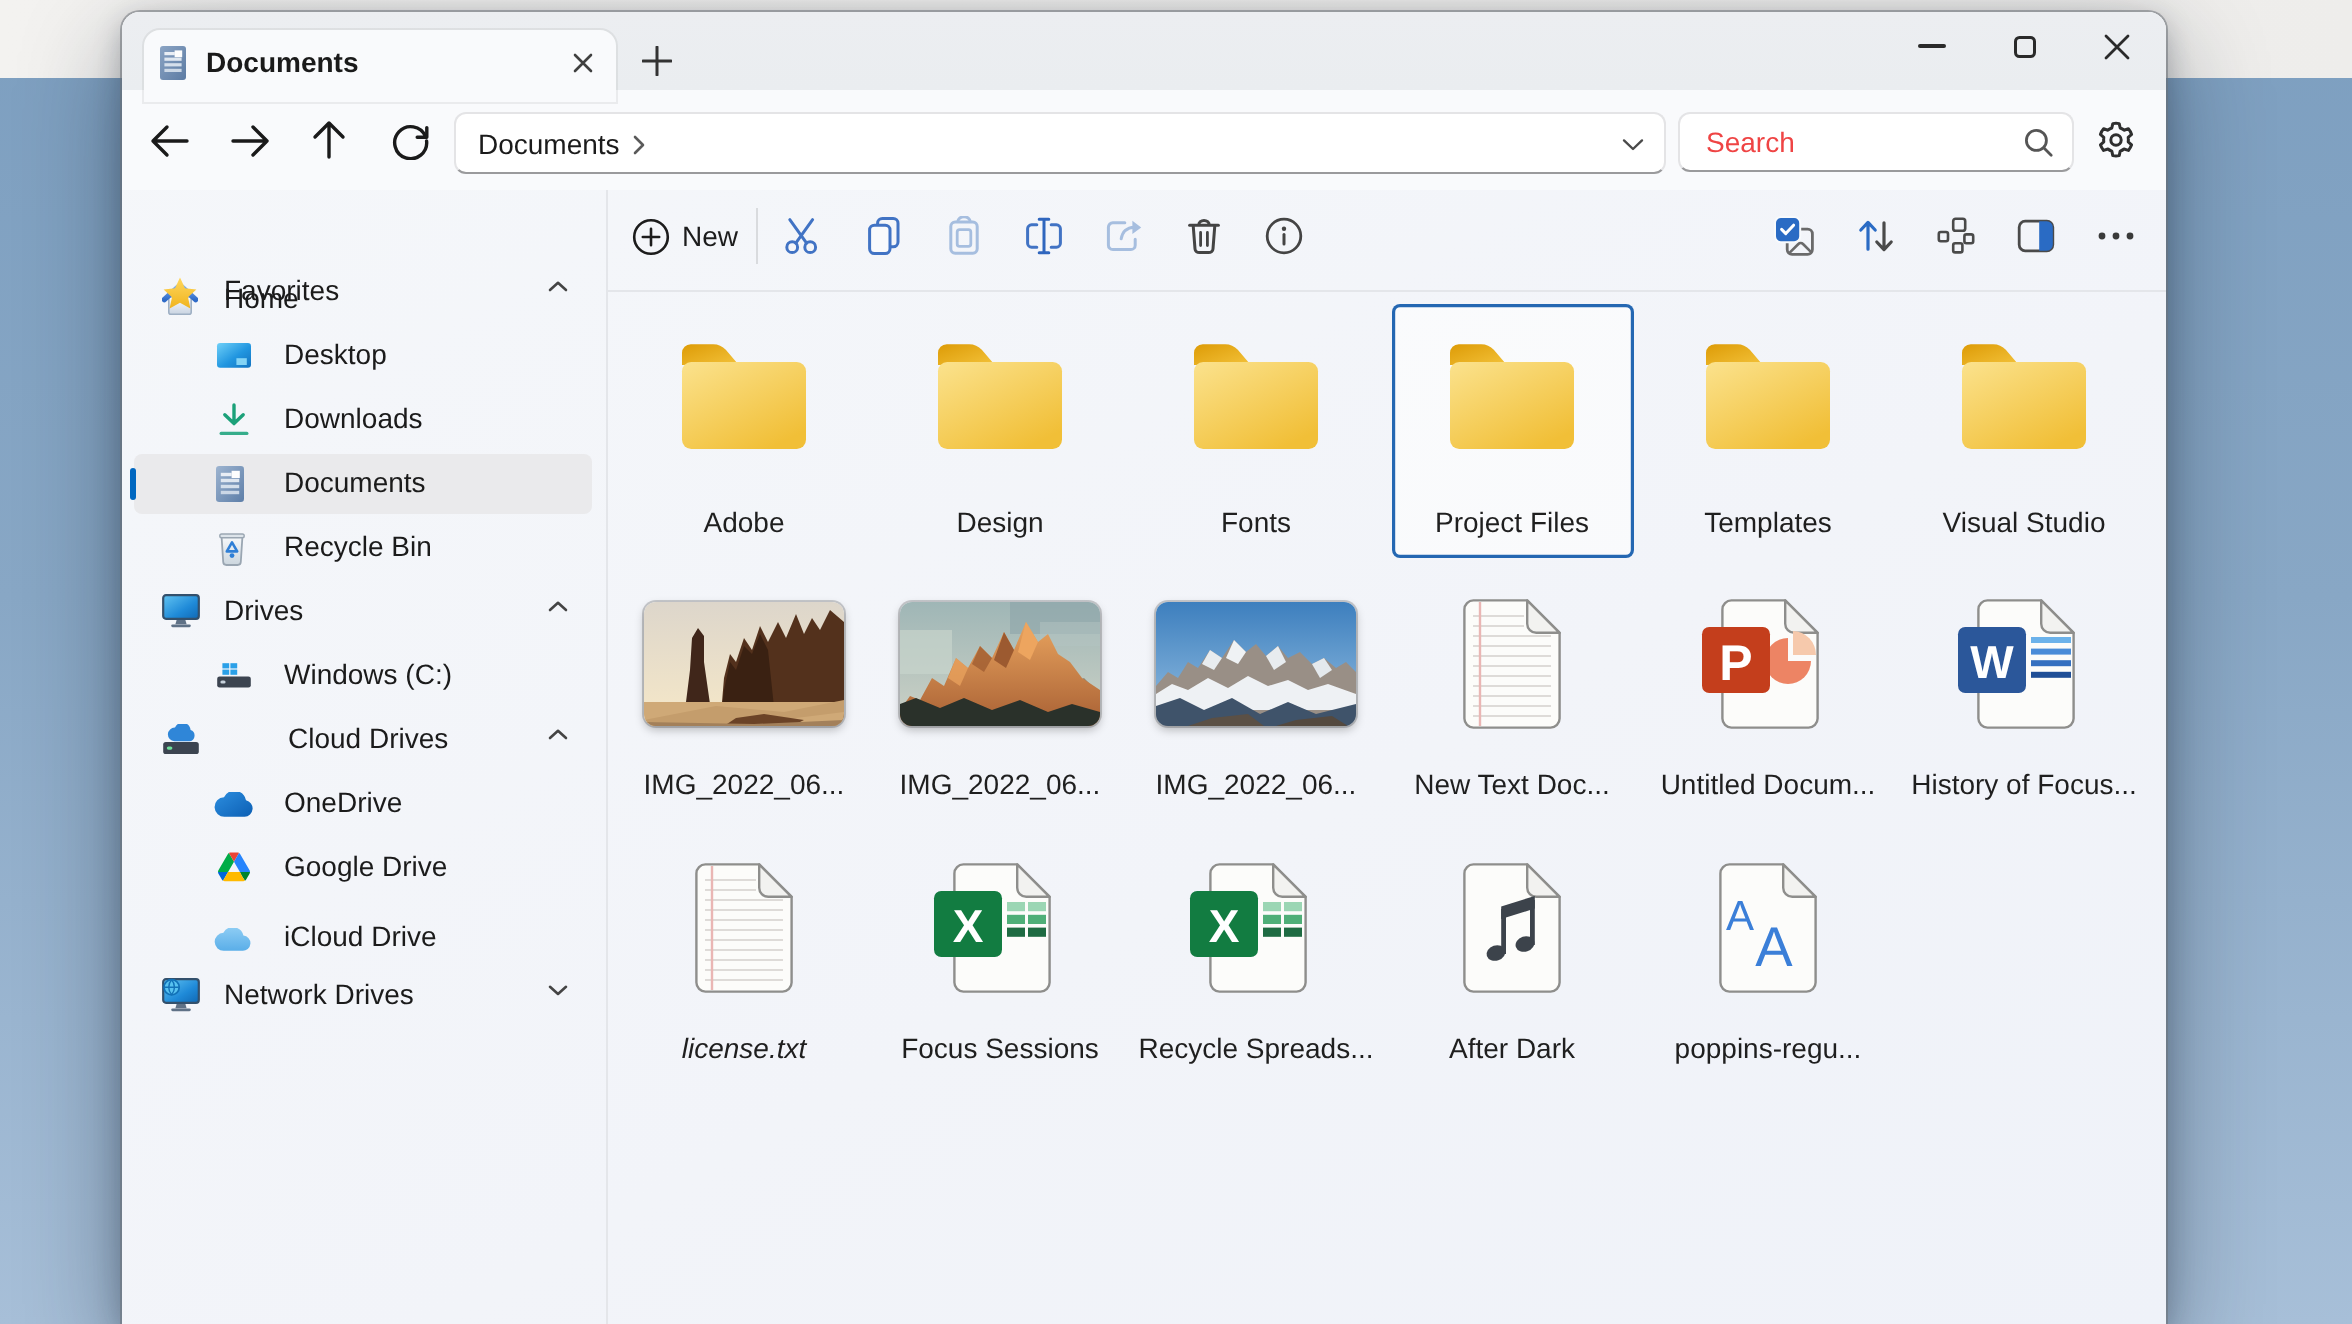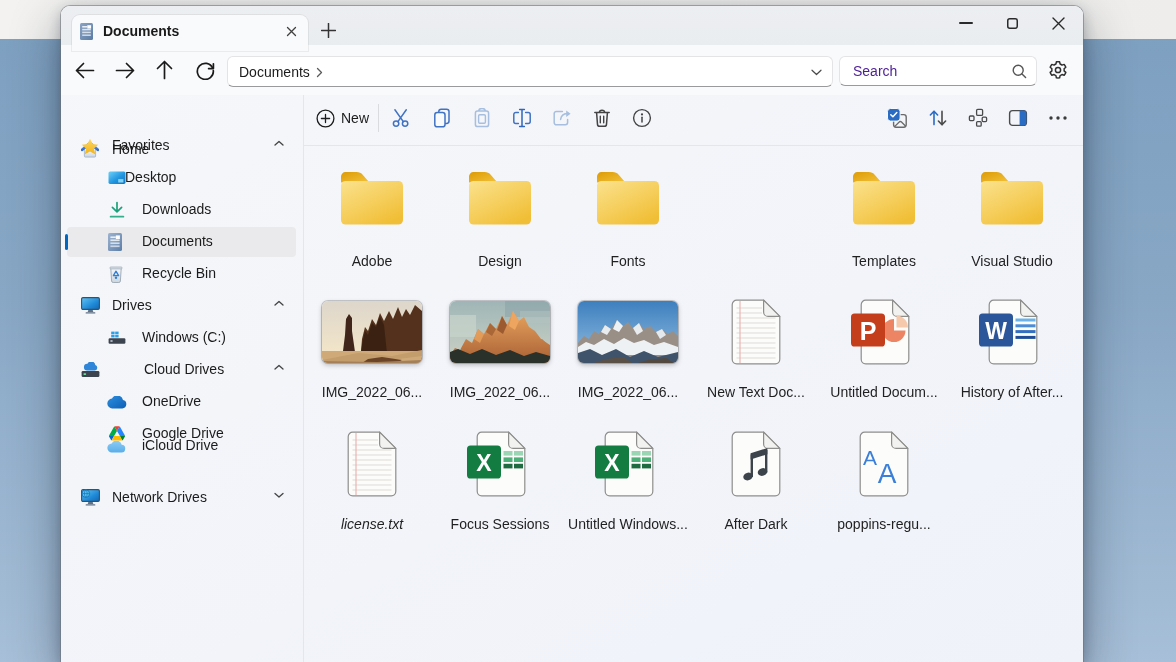--- a/index.html
+++ b/index.html
@@ -98,21 +98,21 @@
         </svg>
       </div>
     <div class="abs" style="left:583px;top:12px;">
         <svg width="11" height="7">
           <path d="M1,1.2 L5.5,5.5 L10,1.2" fill="none" stroke="#4a4a4a" stroke-width="1.2" stroke-linecap="round" stroke-linejoin="round"></path>
         </svg>
       </div>
   </div>
 
   <div class="abs" style="left:778px;top:50px;width:198px;height:30px;background:#fff;border:1px solid #e4e4e6;border-bottom-color:#9a9a9c;border-radius:6px;">
-    <div class="abs" style="left:13px;top:6px;font-size:14px;color:#4c1d95;">Search</div>
+    <div class="abs" style="left:13px;top:6px;font-size:14px;color:#ef4444;">Search</div>
     <div class="abs" style="left:172px;top:7px;">
         <svg width="15" height="15">
           <circle cx="6.2" cy="6.2" r="5" fill="none" stroke="#555" stroke-width="1.4"></circle>
           <path d="M10,10 L13.6,13.6" stroke="#555" stroke-width="1.4" stroke-linecap="round"></path>
         </svg>
       </div>
   </div>
   <div class="abs" style="left:987px;top:54px;">
     <svg width="20" height="20" viewBox="0 0 20 20">
         <path fill="none" stroke="#2f2f2f" stroke-width="1.5" stroke-linejoin="round" d="M8.4,1.8 a8.6 8.6 0 0 1 3.2,0 l0.5,2.2 a6.6 6.6 0 0 1 1.9,1.1 l2.2-0.7 a8.6 8.6 0 0 1 1.6,2.8 l-1.7,1.5 a6.6 6.6 0 0 1 0,2.2 l1.7,1.5 a8.6 8.6 0 0 1 -1.6,2.8 l-2.2-0.7 a6.6 6.6 0 0 1 -1.9,1.1 l-0.5,2.2 a8.6 8.6 0 0 1 -3.2,0 l-0.5-2.2 a6.6 6.6 0 0 1 -1.9-1.1 l-2.2,0.7 a8.6 8.6 0 0 1 -1.6-2.8 l1.7-1.5 a6.6 6.6 0 0 1 0-2.2 l-1.7-1.5 a8.6 8.6 0 0 1 1.6-2.8 l2.2,0.7 a6.6 6.6 0 0 1 1.9-1.1 z"></path>
@@ -168,21 +168,21 @@
               <linearGradient id="scr" x1="0" y1="0" x2="1" y2="1">
                 <stop offset="0" stop-color="#6fd0f8"></stop>
                 <stop offset="0.55" stop-color="#2196e0"></stop>
                 <stop offset="1" stop-color="#1272c0"></stop>
               </linearGradient>
             </defs>
         <rect x="0.5" y="0.5" width="17" height="12.4" rx="1.6" fill="url(#scr)"></rect>
         <rect x="10.2" y="8.1" width="5.2" height="3.4" fill="#8fdcf8" opacity="0.9"></rect>
       </svg>
         </div>
-      <div class="txt abs" style="left:58px;">Desktop</div>
+      <div class="txt abs" style="left:75px;">Desktop</div>
     </div>
 
     <div class="srow" style="top:100px;">
       <div class="abs" style="left:41px;top:6px;">
           <svg width="18" height="18">
         <path d="M9,1.5 V10.6 M4.4,6.4 L9,10.8 13.6,6.4" fill="none" stroke="#1ba179" stroke-width="1.7" stroke-linecap="round" stroke-linejoin="round"></path>
         <path d="M2.6,15.7 H15.4" stroke="#36ad8b" stroke-width="1.7" stroke-linecap="round"></path>
       </svg>
         </div>
       <div class="txt abs" style="left:75px;">Downloads</div>
@@ -302,21 +302,21 @@
         <path fill="#00ac47" d="M7.5,4.3 L5.14,0.21 C4.9,0.34 4.71,0.54 4.57,0.77 L0.21,8.33 C0.07,8.57 0,8.84 0,9.11 H4.72 Z"></path>
         <path fill="#ea4335" d="M7.5,4.3 L9.86,0.21 C9.62,0.07 9.36,0 9.09,0 H5.91 C5.64,0 5.38,0.08 5.14,0.21 Z"></path>
         <path fill="#2684fc" d="M10.28,9.11 H15 C15,8.84 14.93,8.57 14.79,8.33 L10.43,0.77 C10.29,0.54 10.1,0.34 9.86,0.21 L7.5,4.3 Z"></path>
         <path fill="#00832d" d="M12.63,13.2 C12.87,13.06 13.06,12.87 13.2,12.63 L14.79,9.88 C14.93,9.64 15,9.37 15,9.11 H10.27 L11.28,11.09 Z"></path>
         <path fill="#ffba00" d="M11.28,11.09 L10.27,9.11 H4.72 L2.36,13.2 C2.6,13.33 2.86,13.41 3.13,13.41 H11.87 C12.14,13.41 12.4,13.33 12.63,13.2 Z"></path>
       </svg>
         </div>
       <div class="txt abs" style="left:75px;">Google Drive</div>
     </div>
 
-    <div class="srow" style="top:336px;text-align:center;">
+    <div class="srow" style="top:359px;text-align:center;">
       <div class="abs" style="left:40px;top:10px;">
           <svg width="20" height="12">
         <defs>
               <linearGradient id="ic" x1="0" y1="0" x2="0" y2="1">
                 <stop offset="0" stop-color="#8ecdf4"></stop>
                 <stop offset="1" stop-color="#5aaee8"></stop>
               </linearGradient>
             </defs>
         <path d="M5,11.4 a4.5,4.5 0 0 1 -0.3,-9 a5.4,5.4 0 0 1 10,1.4 a3.8,3.8 0 0 1 -0.6,7.6 Z" fill="url(#ic)"></path>
       </svg>
@@ -459,20 +459,29 @@
         <div class="clabel" style="top:101px;">Design</div>
       </div>
     <div class="cell" style="left:264.5px;top:56.5px;">
         <div class="abs" style="left:27.5px;top:18.5px;">
           <svg width="66" height="56">
             <path d="M2,12.5 v-6 a4.4,4.4 0 0 1 4.4,-4.4 h11.2 c2.4,0 4.7,1 6.3,2.8 L30.4,12.5 Z" fill="url(#ftab)"></path>
             <rect x="2" y="11" width="62" height="43.5" rx="4.6" fill="url(#ffront2)"></rect>
           </svg>
         </div>
         <div class="clabel" style="top:101px;">Fonts</div>
+      </div>
+    <div class="cell" style="left:392.5px;top:56.5px;background:rgba(255,255,255,0.55);box-shadow:0 0 0 1.6px #2467b2 inset;">
+        <div class="abs" style="left:27.5px;top:18.5px;">
+          <svg width="66" height="56">
+            <path d="M2,12.5 v-6 a4.4,4.4 0 0 1 4.4,-4.4 h11.2 c2.4,0 4.7,1 6.3,2.8 L30.4,12.5 Z" fill="url(#ftab)"></path>
+            <rect x="2" y="11" width="62" height="43.5" rx="4.6" fill="url(#ffront2)"></rect>
+          </svg>
+        </div>
+        <div class="clabel" style="top:101px;">Project Files</div>
       </div>
     <div class="cell" style="left:520.5px;top:56.5px;">
         <div class="abs" style="left:27.5px;top:18.5px;">
           <svg width="66" height="56">
             <path d="M2,12.5 v-6 a4.4,4.4 0 0 1 4.4,-4.4 h11.2 c2.4,0 4.7,1 6.3,2.8 L30.4,12.5 Z" fill="url(#ftab)"></path>
             <rect x="2" y="11" width="62" height="43.5" rx="4.6" fill="url(#ffront2)"></rect>
           </svg>
         </div>
         <div class="clabel" style="top:101px;">Templates</div>
       </div>
@@ -580,21 +589,21 @@
               <path d="M32.6,1.2 L48.8,17.4 H37.1 A4.5,4.5 0 0 1 32.6,12.9 Z" fill="#f2f2f0" stroke="#8e8e8c" stroke-width="1.2" stroke-linejoin="round"></path>
             </g>
             <rect x="37.5" y="19.5" width="20" height="3" fill="#6cb2ea"></rect>
             <rect x="37.5" y="25.3" width="20" height="3" fill="#4a8cd8"></rect>
             <rect x="37.5" y="31.1" width="20" height="3" fill="#3570c0"></rect>
             <rect x="37.5" y="36.9" width="20" height="3" fill="#1f4e96"></rect>
             <rect x="1" y="14.5" width="34" height="33" rx="3.6" fill="#2b579a"></rect>
             <text x="18" y="40" font-family="Liberation Sans, sans-serif" font-size="23" font-weight="bold" fill="#ffffff" text-anchor="middle">W</text>
           </svg>
         </div>
-        <div class="clabel" style="top:101px;">History of After...</div>
+        <div class="clabel" style="top:101px;">History of Focus...</div>
       </div>
     <div class="cell" style="left:8.5px;top:319.5px;">
         <div class="abs" style="left:35.5px;top:16px;">
           <svg width="50" height="66">
             <path d="M1.2,5.7 A4.5,4.5 0 0 1 5.7,1.2 H32.6 L48.8,17.4 V60.3 A4.5,4.5 0 0 1 44.3,64.8 H5.7 A4.5,4.5 0 0 1 1.2,60.3 Z" fill="#fcfcfa" stroke="#8e8e8c" stroke-width="1.2"></path>
             <path d="M32.6,1.2 L48.8,17.4 H37.1 A4.5,4.5 0 0 1 32.6,12.9 Z" fill="#f2f2f0" stroke="#8e8e8c" stroke-width="1.2" stroke-linejoin="round"></path>
             <path d="M5.5,9 H31" stroke="#dedbd8" stroke-width="1"></path>
             <path d="M5.5,14 H31" stroke="#dedbd8" stroke-width="1"></path>
             <path d="M5.5,19 H44.5" stroke="#dedbd8" stroke-width="1"></path>
             <path d="M5.5,24 H44.5" stroke="#dedbd8" stroke-width="1"></path>
@@ -639,21 +648,21 @@
             <rect x="37.5" y="20" width="9" height="4.6" fill="#9bd6b4"></rect>
             <rect x="48" y="20" width="9" height="4.6" fill="#9bd6b4"></rect>
             <rect x="37.5" y="26.4" width="9" height="4.6" fill="#4faf78"></rect>
             <rect x="48" y="26.4" width="9" height="4.6" fill="#4faf78"></rect>
             <rect x="37.5" y="32.8" width="9" height="4.6" fill="#1e6b42"></rect>
             <rect x="48" y="32.8" width="9" height="4.6" fill="#1e6b42"></rect>
             <rect x="1" y="14.5" width="34" height="33" rx="3.6" fill="#127c41"></rect>
             <text x="18" y="40" font-family="Liberation Sans, sans-serif" font-size="23" font-weight="bold" fill="#ffffff" text-anchor="middle">X</text>
           </svg>
         </div>
-        <div class="clabel" style="top:101px;">Untitled Windows...</div>
+        <div class="clabel" style="top:101px;">Recycle Spreads...</div>
       </div>
     <div class="cell" style="left:392.5px;top:319.5px;">
         <div class="abs" style="left:35.5px;top:16px;">
           <svg width="50" height="66">
             <path d="M1.2,5.7 A4.5,4.5 0 0 1 5.7,1.2 H32.6 L48.8,17.4 V60.3 A4.5,4.5 0 0 1 44.3,64.8 H5.7 A4.5,4.5 0 0 1 1.2,60.3 Z" fill="#fcfcfa" stroke="#8e8e8c" stroke-width="1.2"></path>
             <path d="M32.6,1.2 L48.8,17.4 H37.1 A4.5,4.5 0 0 1 32.6,12.9 Z" fill="#f2f2f0" stroke="#8e8e8c" stroke-width="1.2" stroke-linejoin="round"></path>
             <g fill="#3c434b">
               <ellipse cx="17" cy="45.5" rx="4.8" ry="3.8" transform="rotate(-18 17 45.5)"></ellipse>
               <ellipse cx="31.5" cy="41" rx="4.8" ry="3.8" transform="rotate(-18 31.5 41)"></ellipse>
               <rect x="19.6" y="23.5" width="2.4" height="22.5"></rect>

